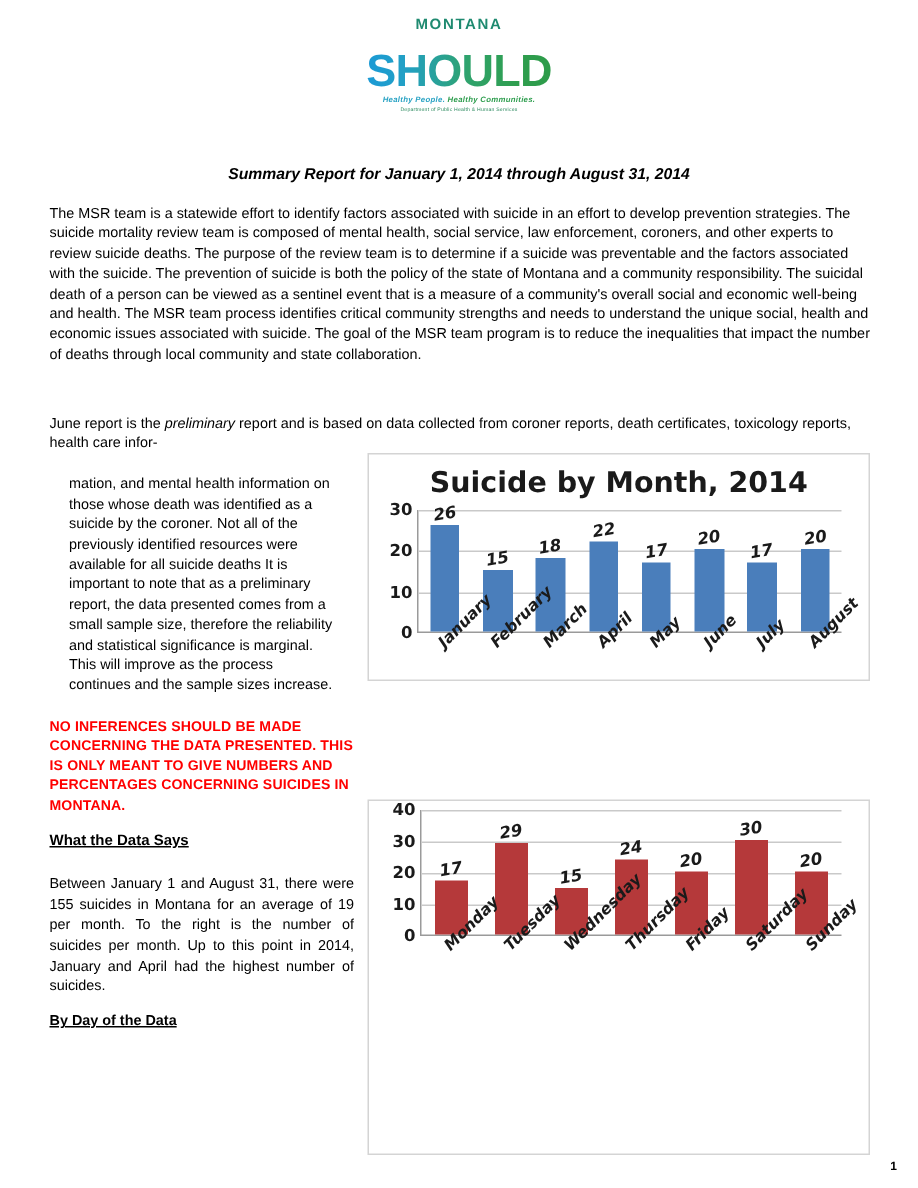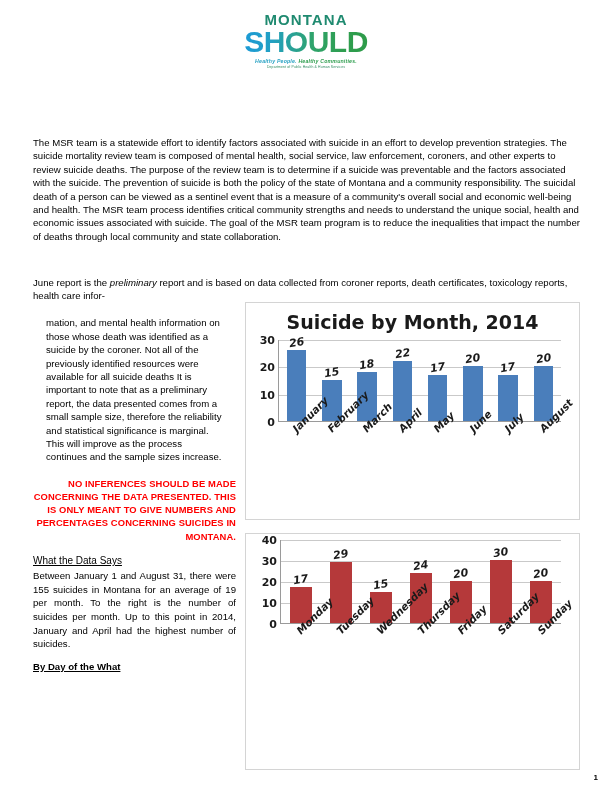--- a/index.html
+++ b/index.html
@@ -29,25 +29,25 @@
     position: absolute;
     left: 0; right: 0;
     top: 12px;
     display: flex;
     flex-direction: column;
     align-items: center;
   }
   .logo-montana {
     font-family: "Liberation Sans", sans-serif;
     font-weight: bold;
-    font-size: 15px;
+    font-size: 10px;
     letter-spacing: 1.1px;
     color: #1f8a70;
     line-height: 1;
-    margin-bottom: 1px;
+    margin-bottom: 12px;
     text-align: right;
   }
   .logo-dphhs {
     font-family: "Liberation Sans", sans-serif;
     font-weight: bold;
     font-size: 30px;
     line-height: 0.95;
     letter-spacing: -0.5px;
     background: linear-gradient(90deg, #1b9ad6 0%, #22a0c4 22%, #2fa36c 55%, #2f9e4f 80%, #2d9b49 100%);
     -webkit-background-clip: text;
@@ -122,29 +122,28 @@
   }
   .left-col-flow p { margin: 13px; }
 
   .warning {
     color: #ff0000;
     font-weight: bold;
     font-size: 9.4px;
     line-height: 13.2px;
     margin-top: 7px;
     letter-spacing: 0.1px;
-    text-align: right;
   }
 
   .heading {
-    font-weight: normal;
+    font-weight: bold;
     text-decoration: underline;
     font-size: 10px;
     margin-top: 11px;
-    margin-bottom: 2px;
+    margin-bottom: 16px;
   }
   .subheading {
     font-weight: bold;
     text-decoration: underline;
     font-size: 9.6px;
     margin-top: 9px;
     margin-bottom: 3px;
   }
   .body-para {
     font-size: 9.6px;
@@ -157,21 +156,21 @@
   .chart-box {
     position: absolute;
     border: 1px solid #d4d4d4;
     background: #ffffff;
     box-sizing: border-box;
   }
   #chart-month-box {
     left: 245px;
     top: 302px;
     width: 335px;
-    height: 218px;
+    height: 152px;
   }
   #chart-day-box {
     left: 245px;
     top: 533px;
     width: 335px;
     height: 237px;
   }
   .chart-title {
     text-align: center;
     font-family: "DejaVu Sans", sans-serif;
@@ -283,36 +282,37 @@
   <div class="logo-wrap">
     <div class="logo-montana">MONTANA</div>
     <div class="logo-dphhs">SHOULD</div>
     <div class="logo-tag">
       <span class="t1">Healthy People.</span>
       <span class="t2">Healthy Communities.</span>
     </div>
     <div class="logo-sub">Department of Public Health &amp; Human Services</div>
   </div>
 
+  <div class="doc-subtitle">Summary Report for January 1, 2014 through August 31, 2014</div>
 
   <div class="intro">The MSR team is a statewide effort to identify factors associated with suicide in an effort to develop prevention strategies. The suicide mortality review team is composed of mental health, social service, law enforcement, coroners, and other experts to review suicide deaths. The purpose of the review team is to determine if a suicide was preventable and the factors associated with the suicide.  The prevention of suicide is both the policy of the state of Montana and a community responsibility. The suicidal death of a person can be viewed as a sentinel event that is a measure of a community's overall social and economic well-being and health. The MSR team process identifies critical community strengths and needs to understand the unique social, health and economic issues associated with suicide. The goal of the MSR team program is to reduce the inequalities that impact the number of deaths through local community and state  collaboration.</div>
 
   <div class="para2">
     <span>June report is the </span><em>preliminary</em><span> report and is based on data collected from coroner reports, death certificates, toxicology reports, health care infor-</span>
   </div>
 
   <div class="left-col">
     <div style="height:13.4px"></div>
     <div class="left-col-flow">
       <p>mation, and mental health information on those whose death was identified as a suicide by the coroner. Not all of the previously identified resources were available for all suicide deaths  It is important to note that as a preliminary report, the data  presented comes from a small sample size, therefore the reliability and statistical significance is marginal.  This will improve as the process continues and the sample sizes increase.</p>
     </div>
     <div class="warning">NO INFERENCES SHOULD BE MADE CONCERNING THE DATA PRESENTED. THIS IS ONLY MEANT TO GIVE NUMBERS AND PERCENTAGES  CONCERNING SUICIDES IN MONTANA.</div>
     <div class="heading">What the Data Says</div>
     <p class="body-para">Between January 1 and  August 31, there were 155 suicides in Montana for an average of 19 per month.  To the right is the number of suicides per month.  Up to this point in 2014, January and April had the highest number of  suicides.</p>
-    <div class="subheading">By Day of the What</div>
+    <div class="subheading">By Day of the Data</div>
   </div>
 
   <div class="chart-box" id="chart-month-box">
     <div class="chart-title">Suicide by Month, 2014</div>
     <div class="plot-area" id="plot-month">
         <div style="position: relative; height: 148px; margin-left: 6px; margin-right: 8px;">
           <div class="y-axis" style="width: 26px; height: 82px;">
             <div class="y-tick" style="top: 82px;">0</div>
             <div class="y-tick" style="top: 54.6667px;">10</div>
             <div class="y-tick" style="top: 27.3333px;">20</div>

